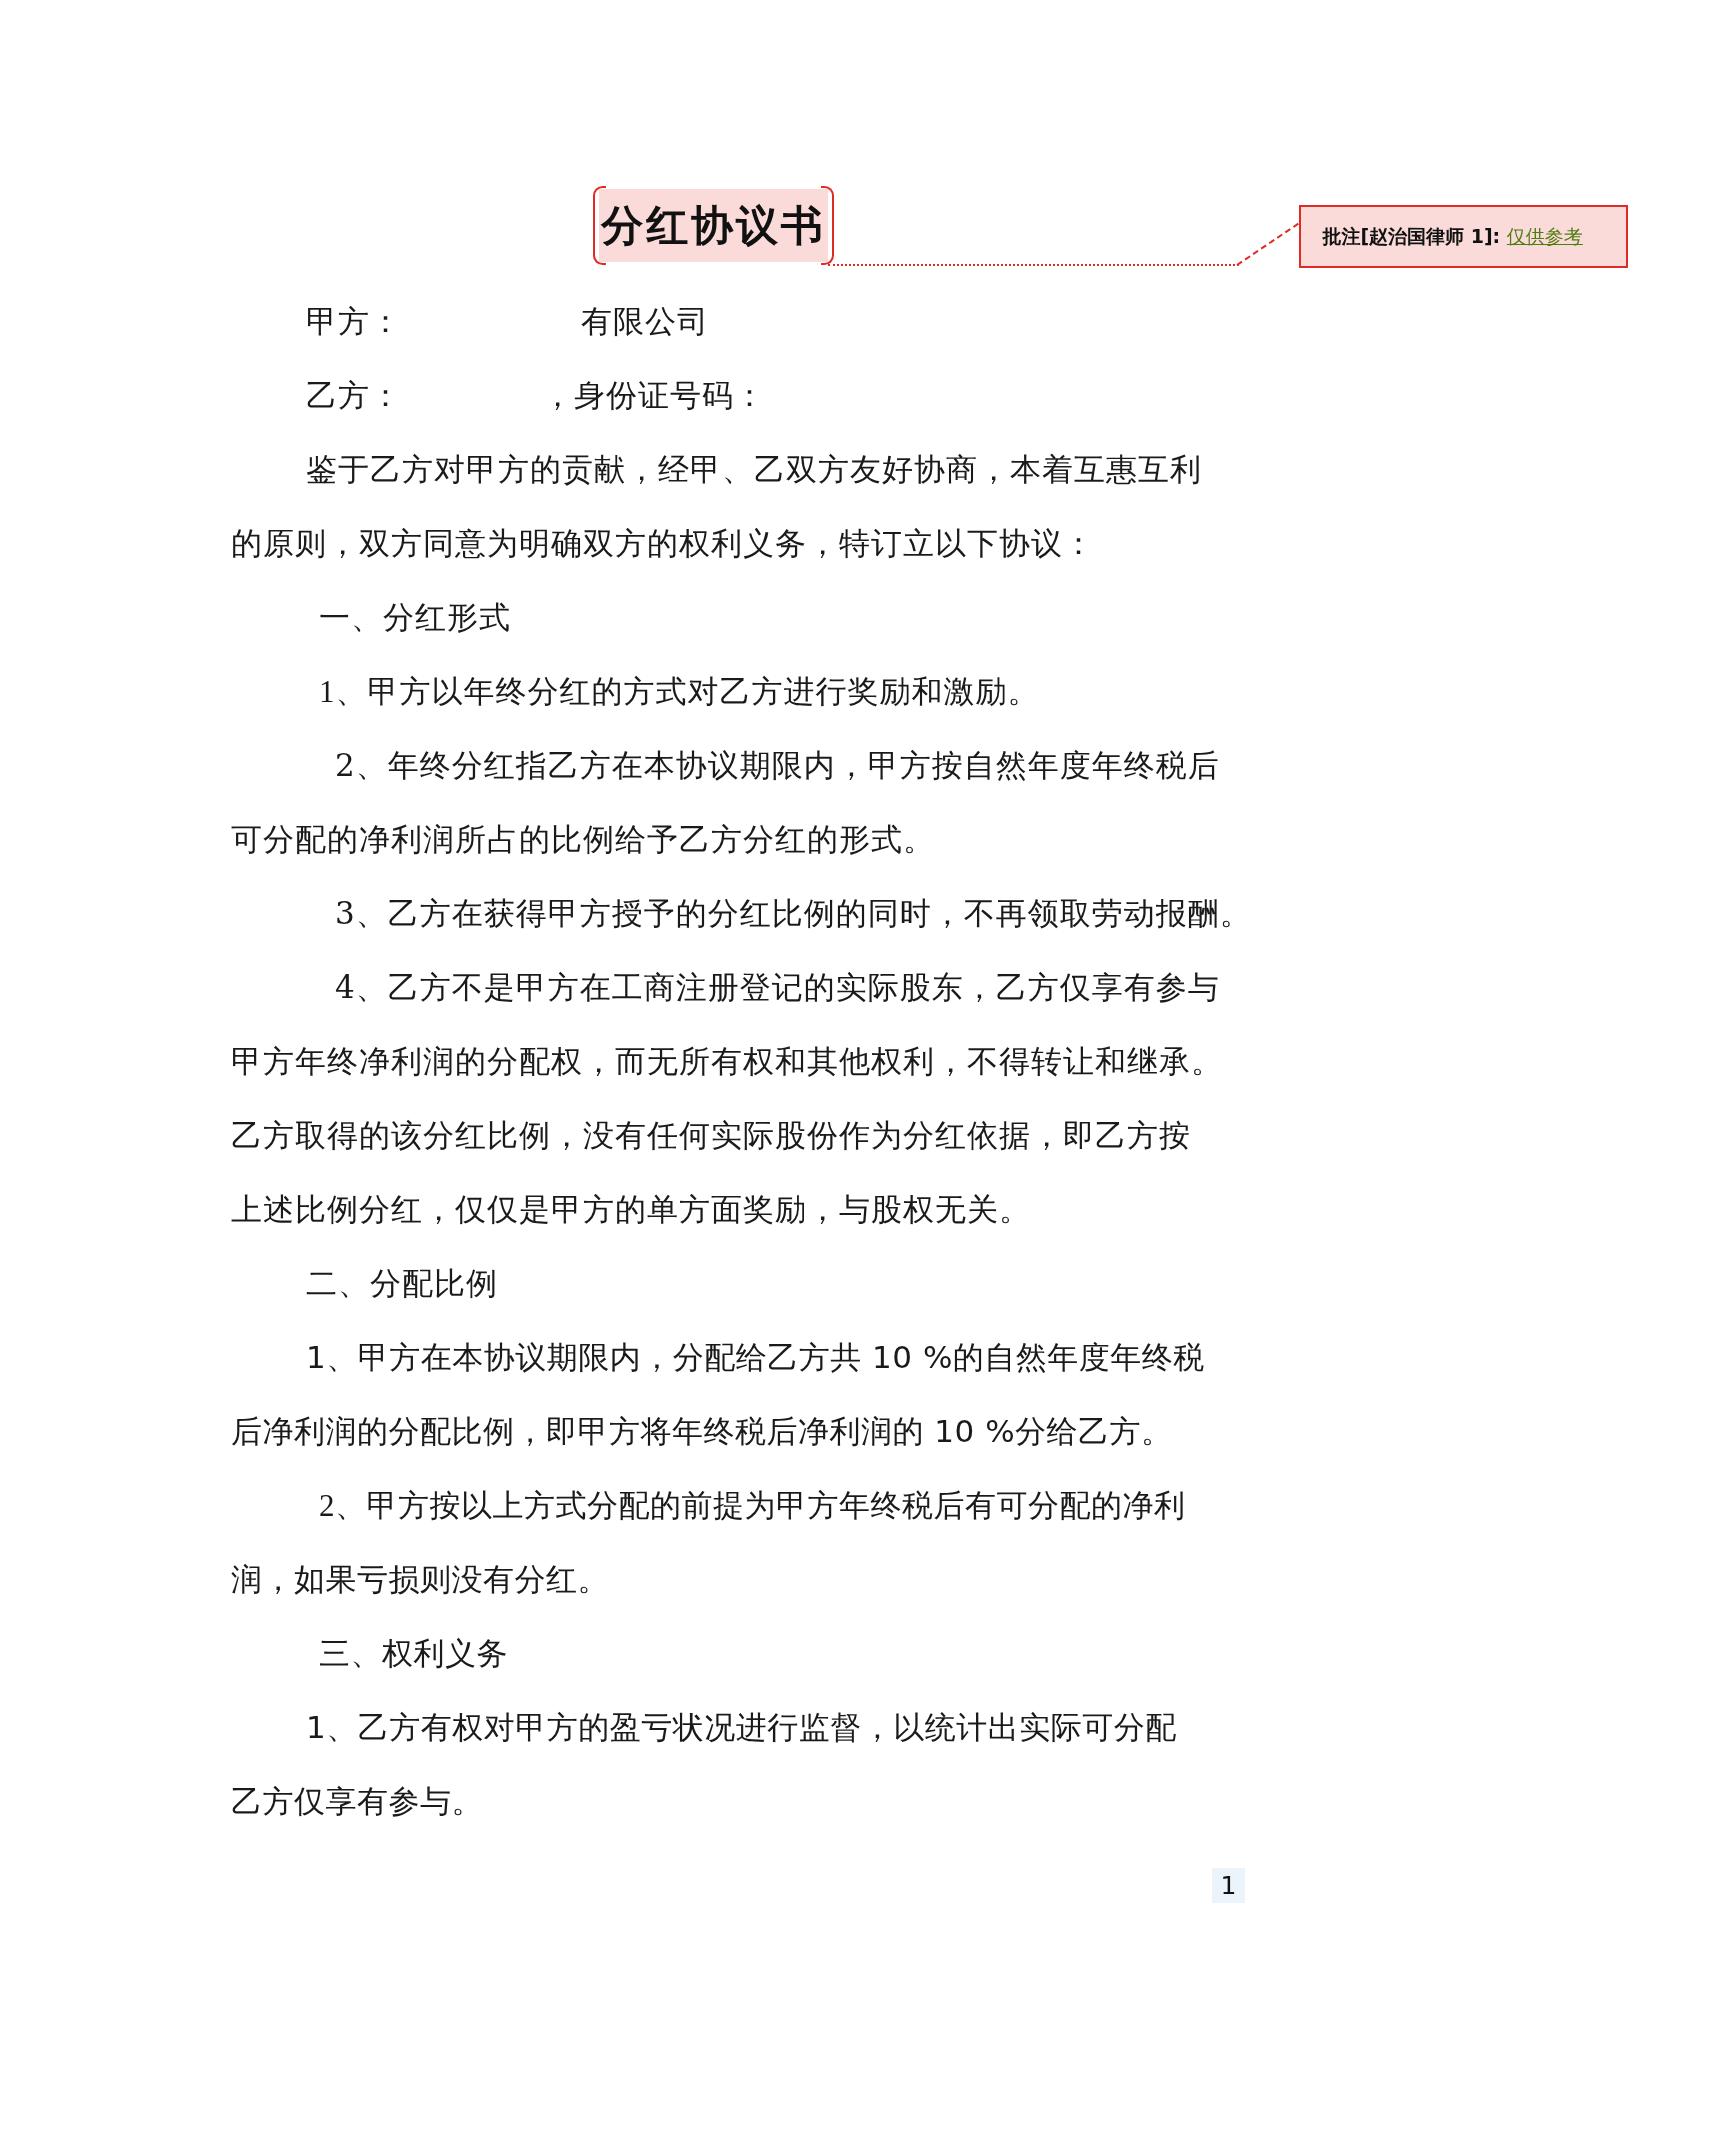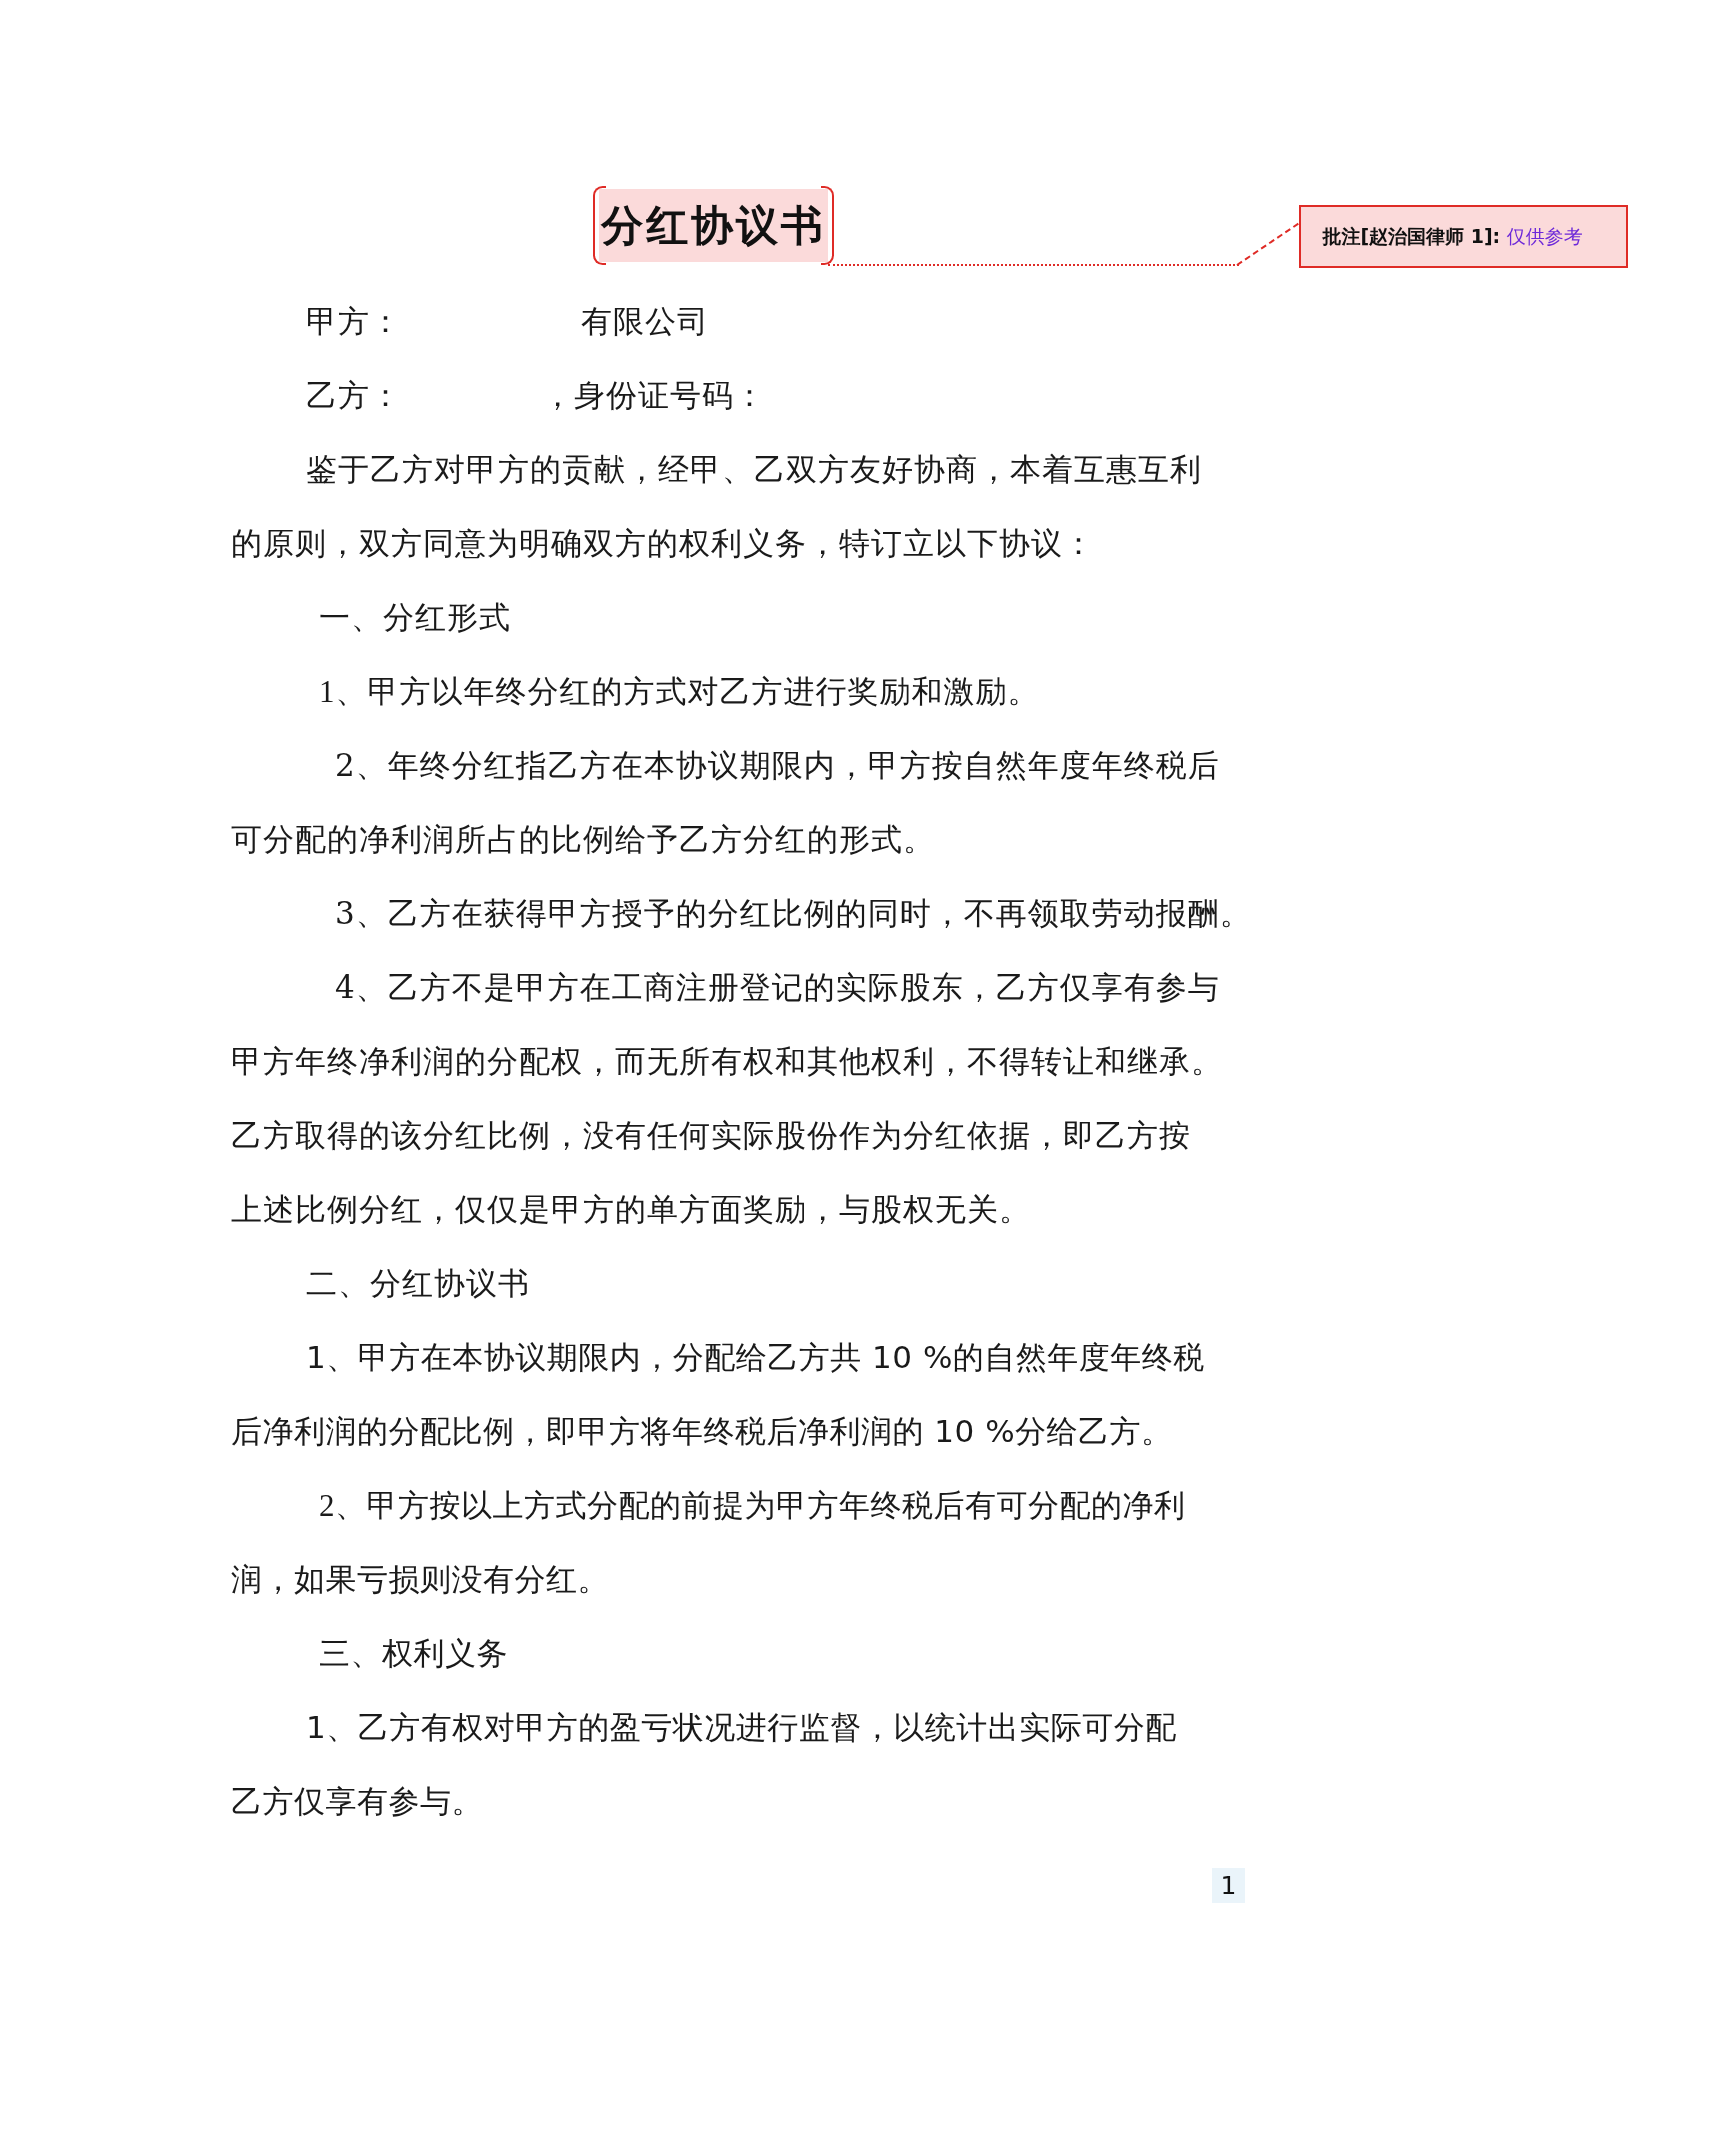--- a/index.html
+++ b/index.html
@@ -35,21 +35,21 @@
 
   
   .comment-box {
     position:absolute; left:1299px; top:205px; width:329px; height:63px;
     background:#fbdada; border:2.9px solid #df2b26;
     display:flex; align-items:center; padding:0 9.6px 0 15.4px;
     font-family:"DejaVu Sans","Liberation Sans",sans-serif;
     font-size:19px; white-space:pre; color:#111;
   }
   .comment-label { font-weight:bold;margin-left:6px; }
-  .comment-text  { font-weight:normal; color:#6d28d9; }
+  .comment-text  { font-weight:normal; color:#4d7c0f;text-decoration:underline; }
 
   
   .text-col { position:absolute; left:231px; top:285px; width:1052px; }
   .line {
     height:74px; display:flex; align-items:center;
     font-size:31px; white-space:pre; letter-spacing:1px;
   }
   .sans { font-family:"DejaVu Sans","Liberation Sans",sans-serif; letter-spacing:0.5px; }
   .ind-a { padding-left:75px; }
   .ind-b { padding-left:88px;font-family:Liberation Serif, serif; }
@@ -94,21 +94,21 @@
     <div class="line">的原则，双方同意为明确双方的权利义务，特订立以下协议：</div>
     <div class="line ind-b">一、分红形式</div>
     <div class="line ind-b">1、甲方以年终分红的方式对乙方进行奖励和激励。</div>
     <div class="line ind-c">2、年终分红指乙方在本协议期限内，甲方按自然年度年终税后</div>
     <div class="line">可分配的净利润所占的比例给予乙方分红的形式。</div>
     <div class="line ind-c">3、乙方在获得甲方授予的分红比例的同时，不再领取劳动报酬。</div>
     <div class="line ind-c">4、乙方不是甲方在工商注册登记的实际股东，乙方仅享有参与</div>
     <div class="line">甲方年终净利润的分配权，而无所有权和其他权利，不得转让和继承。</div>
     <div class="line">乙方取得的该分红比例，没有任何实际股份作为分红依据，即乙方按</div>
     <div class="line">上述比例分红，仅仅是甲方的单方面奖励，与股权无关。</div>
-    <div class="line ind-a">二、分红协议书</div>
+    <div class="line ind-a">二、分配比例</div>
     <div class="line ind-a sans">1、甲方在本协议期限内，分配给乙方共 10 %的自然年度年终税</div>
     <div class="line sans">后净利润的分配比例，即甲方将年终税后净利润的 10 %分给乙方。</div>
     <div class="line ind-b sans">2、甲方按以上方式分配的前提为甲方年终税后有可分配的净利</div>
     <div class="line sans">润，如果亏损则没有分红。</div>
     <div class="line ind-b sans">三、权利义务</div>
     <div class="line ind-a sans">1、乙方有权对甲方的盈亏状况进行监督，以统计出实际可分配</div>
     <div class="line sans">乙方仅享有参与。</div>
   </div>
 
   <div class="page-num">1</div>

